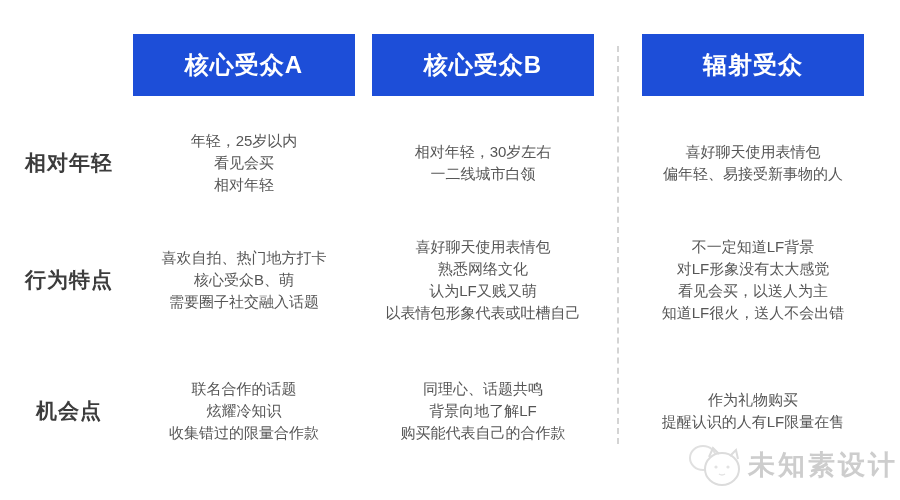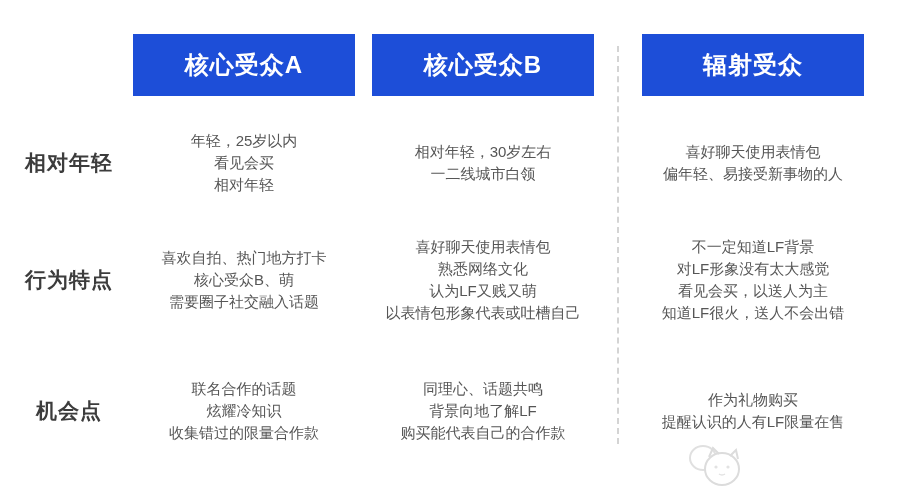--- a/index.html
+++ b/index.html
@@ -118,15 +118,16 @@
   <div class="watermark">
     <svg class="wm-logo" viewBox="0 0 58 54">
       <ellipse cx="17" cy="20" rx="13" ry="12" fill="none" stroke="#e0e0e0" stroke-width="2"></ellipse>
       <ellipse cx="36" cy="31" rx="17" ry="16" fill="#ffffff" stroke="#dcdcdc" stroke-width="2"></ellipse>
       <path d="M23 19 L27 10 L33 16" fill="none" stroke="#dcdcdc" stroke-width="2"></path>
       <path d="M44 18 L50 12 L52 21" fill="none" stroke="#dcdcdc" stroke-width="2"></path>
       <circle cx="30" cy="29" r="1.6" fill="#e2e2e2"></circle>
       <circle cx="42" cy="29" r="1.6" fill="#e2e2e2"></circle>
       <path d="M33 36 q3 2 6 0" fill="none" stroke="#e2e2e2" stroke-width="1.5"></path>
     </svg>
+    <span class="wm-text">未知素设计</span>
   </div>
 
 </div>
 
 </body></html>

